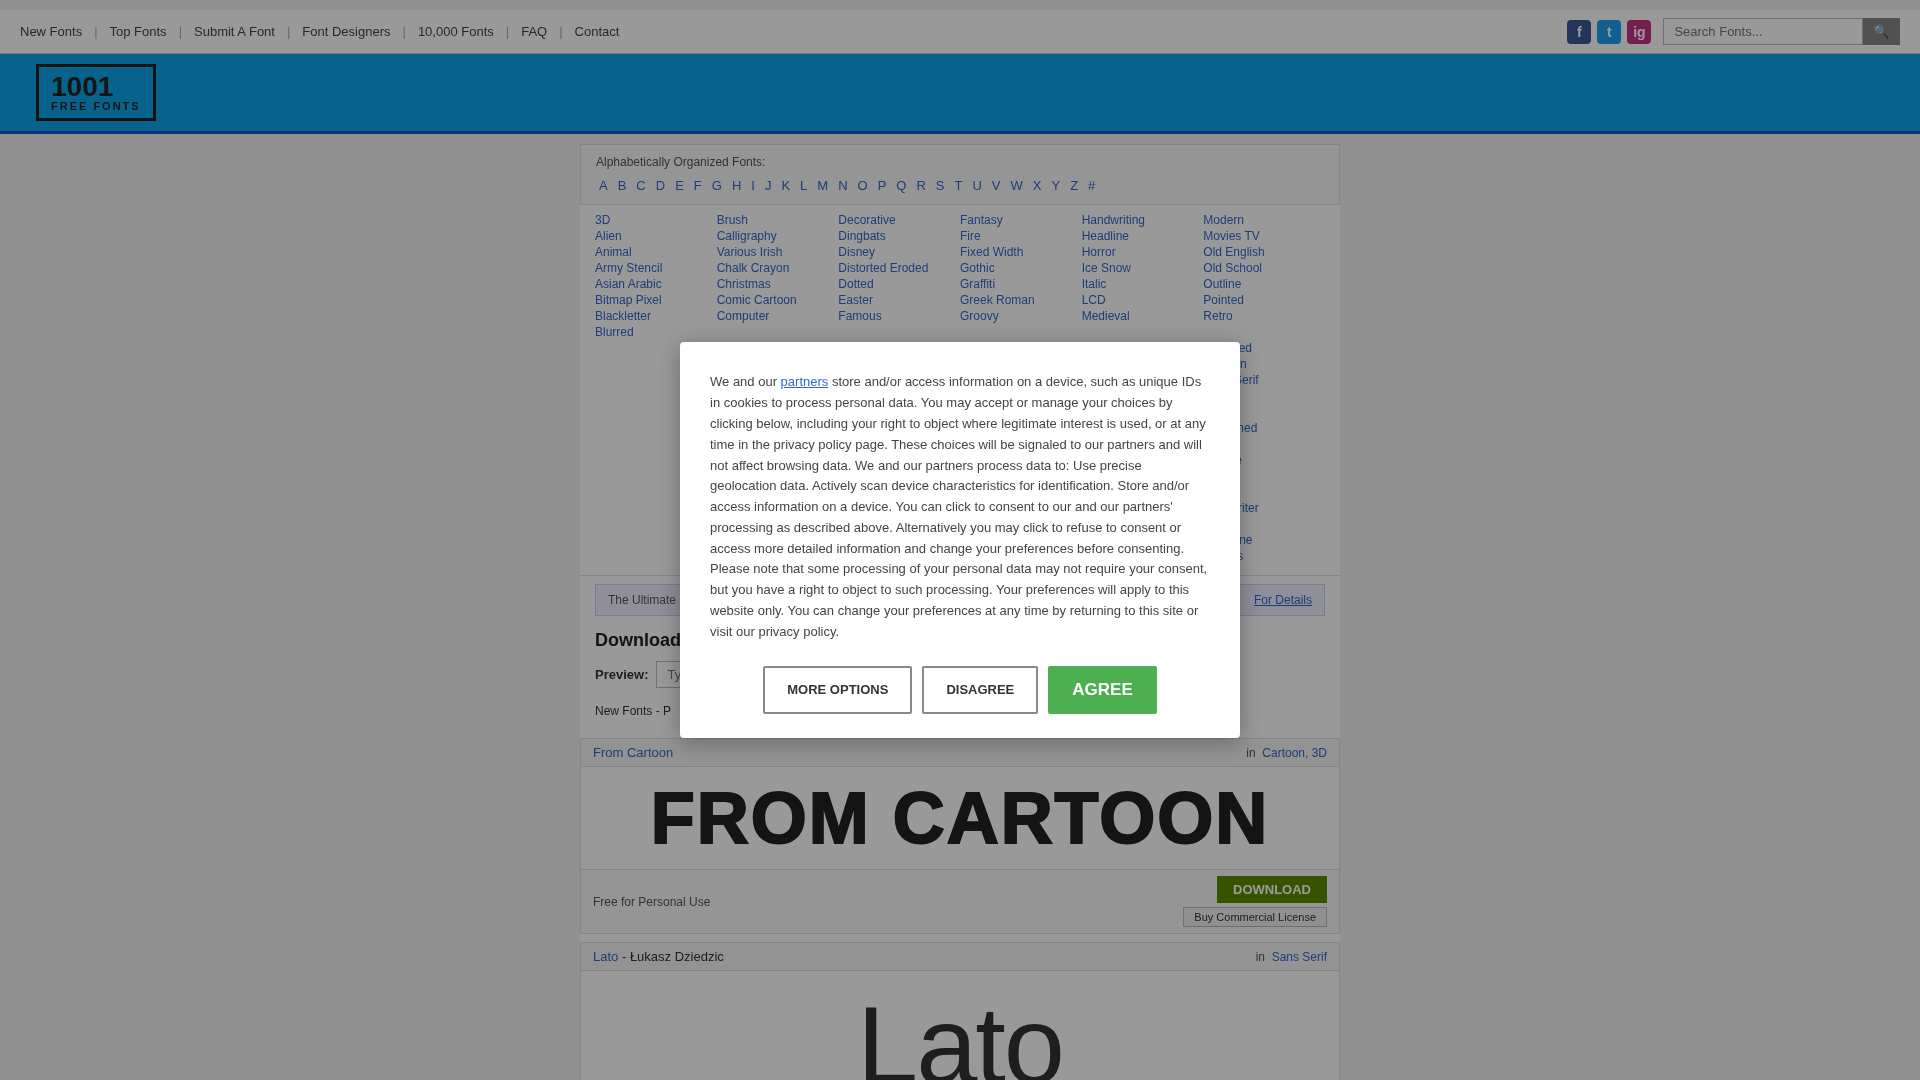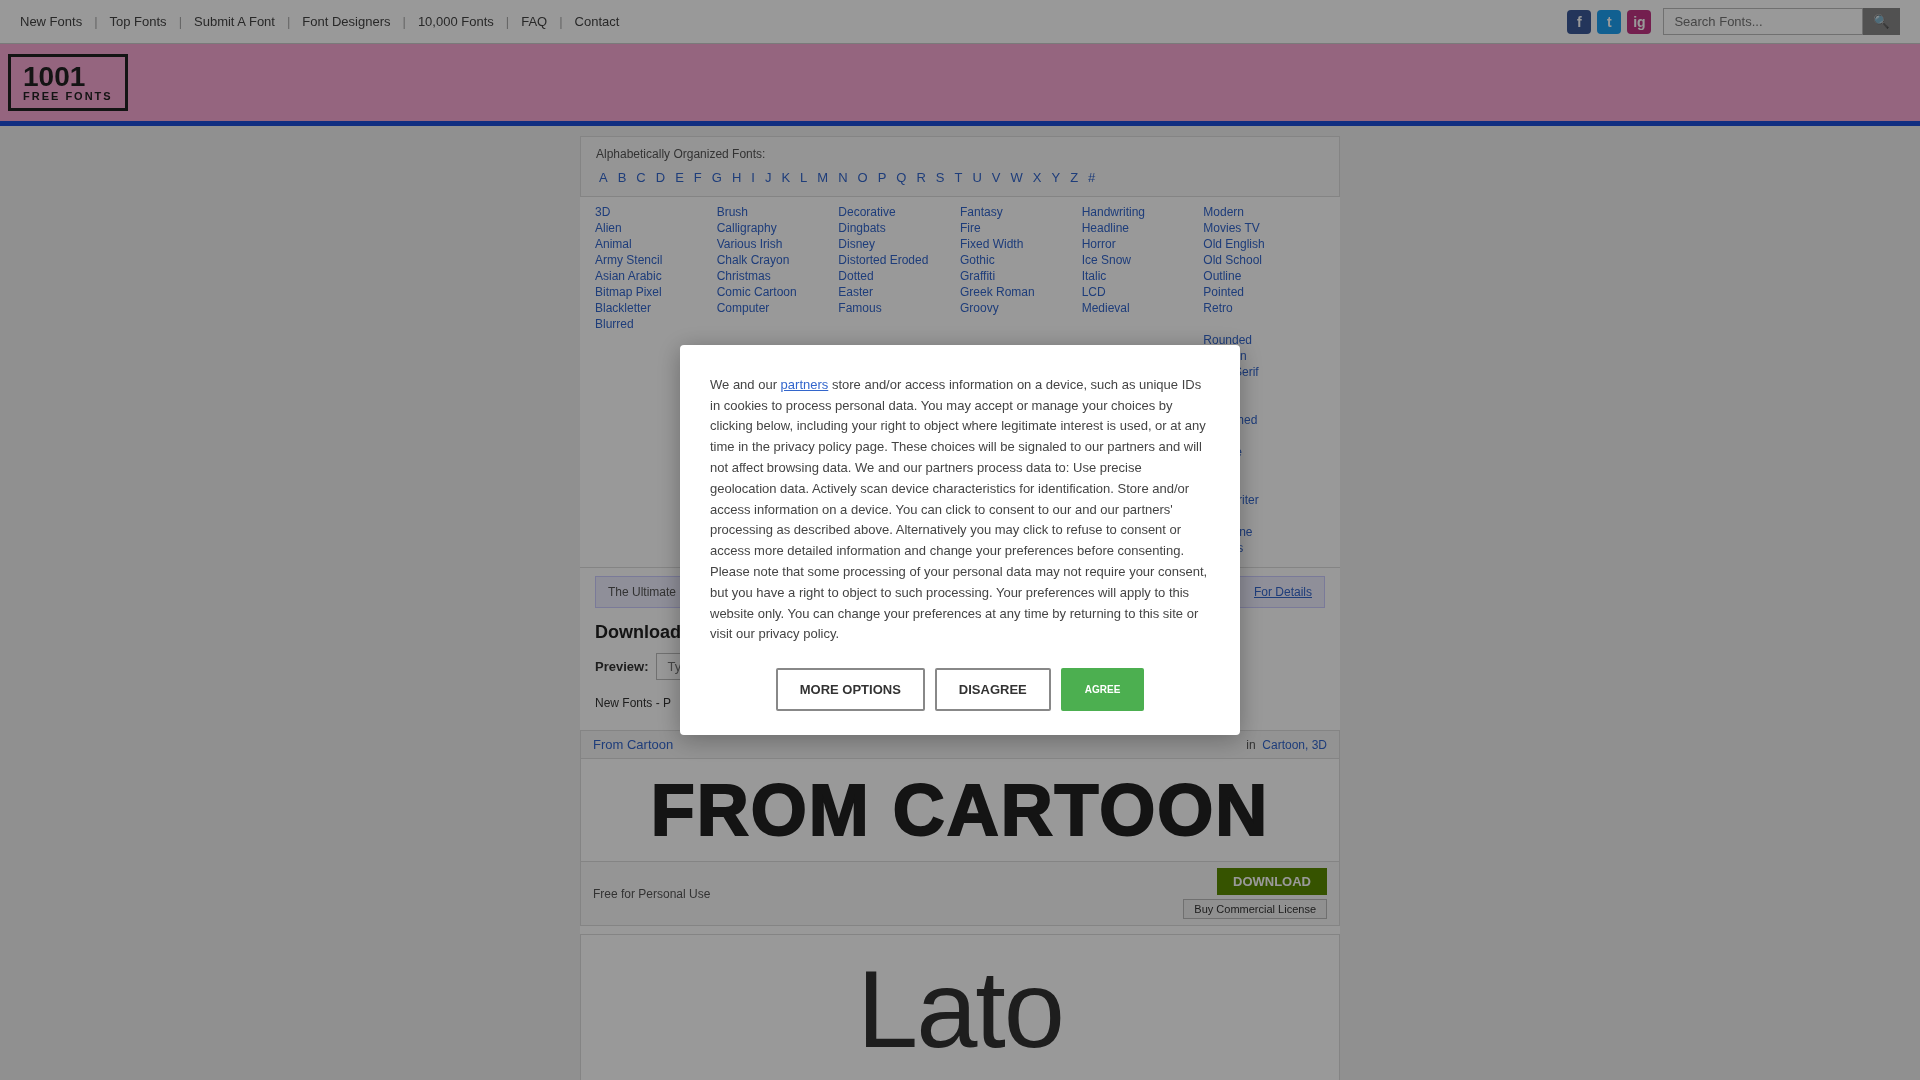--- a/index.html
+++ b/index.html
@@ -6,20 +6,21 @@
     body { font-family: Arial, sans-serif; font-size: 13px; background: #f0f0f0; color: #333; }
 
     
     .top-nav {
       background: #fff;
       border-bottom: 1px solid #ccc;
       padding: 8px 20px;
       display: flex;
       align-items: center;
       justify-content: space-between;
+      margin-top: 10px;
     }
     .top-nav-links { display: flex; gap: 12px; align-items: center; }
     .top-nav-links a { text-decoration: none; color: #444; font-size: 13px; }
     .top-nav-links .sep { color: #aaa; }
     .search-bar { display: flex; }
     .search-bar input {
       border: 1px solid #bbb; padding: 5px 10px; font-size: 13px; width: 200px;
       outline: none;
     }
     .search-bar button {
@@ -29,23 +30,23 @@
     .social-icon {
       width: 24px; height: 24px; border-radius: 4px; display: flex; align-items: center; justify-content: center;
       font-size: 14px; font-weight: bold; color: #fff; cursor: pointer;
     }
     .fb { background: #3b5998; }
     .tw { background: #1da1f2; }
     .ig { background: #c13584; }
 
     
     .logo-area {
-      background: #f9a8d4;
-      padding: 10px 8px;
-      border-bottom: 5px solid #1d4ed8;
+      background: #0ea5e9;
+      padding: 10px 36px;
+      border-bottom: 3px solid #1d4ed8;
     }
     .logo-box {
       display: inline-block;
       border: 3px solid #222;
       padding: 6px 12px;
       font-size: 28px;
       font-weight: 900;
       color: #222;
       line-height: 1;
     }
@@ -260,21 +261,21 @@
       font-size: 13px;
       font-weight: bold;
       cursor: pointer;
       border-radius: 2px;
     }
     .btn-agree {
       background: #4CAF50;
       border: 2px solid #4CAF50;
       color: #fff;
       padding: 12px 22px;
-      font-size: 10px;
+      font-size: 17px;
       font-weight: bold;
       cursor: pointer;
       border-radius: 2px;
     }
   </style>
 </head>
 <body>
 
 <div class="top-nav">
   <div class="top-nav-links">
@@ -531,20 +532,29 @@
       <div class="font-card-footer">
         <span class="license-text">Free for Personal Use</span>
         <div class="btn-group">
           <button class="btn-download">DOWNLOAD</button>
           <button class="btn-commercial">Buy Commercial License</button>
         </div>
       </div>
     </div>
 
     <div class="font-card">
+      <div class="font-card-header">
+        <span class="font-card-title">
+          <a href="#">Lato</a>
+          <span> - <span>Łukasz Dziedzic</span></span>
+        </span>
+        <span class="font-card-tags">
+          in &nbsp;<a href="#">Sans Serif</a>
+        </span>
+      </div>
       <div class="font-card-preview">
         <div class="font-preview-lato">Lato</div>
       </div>
 
     </div>
 
   </div>
 </div>
 
 <div class="overlay" id="cookie-overlay">

